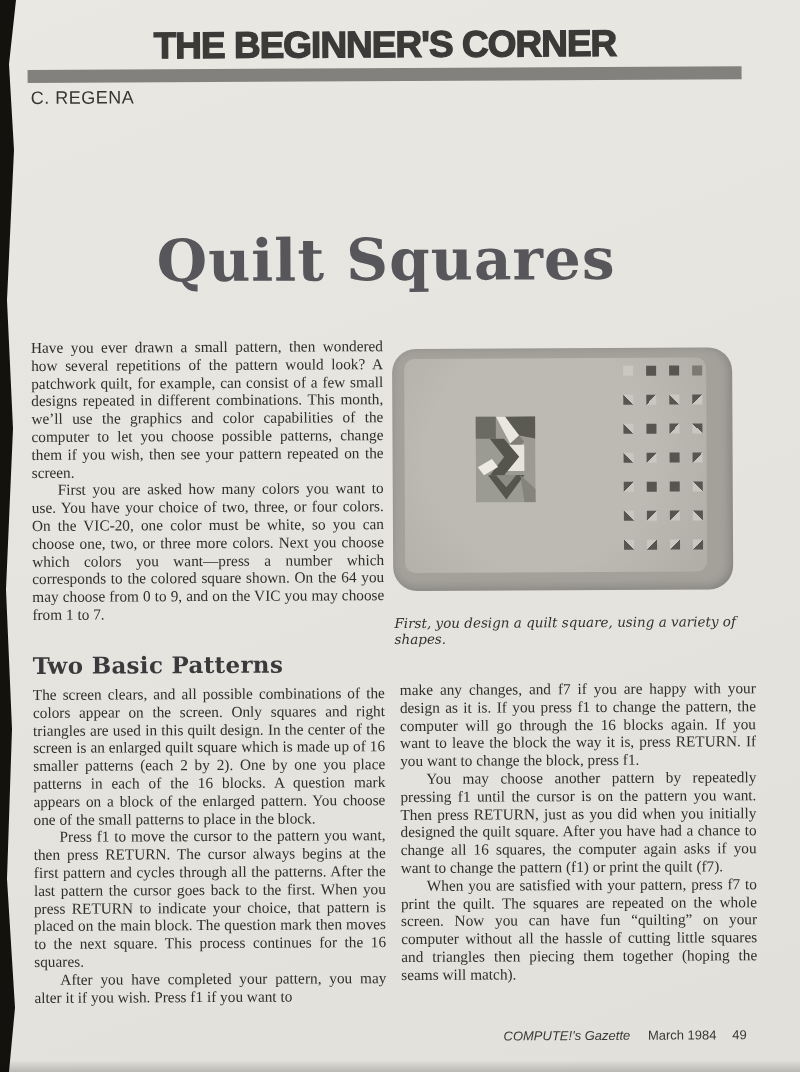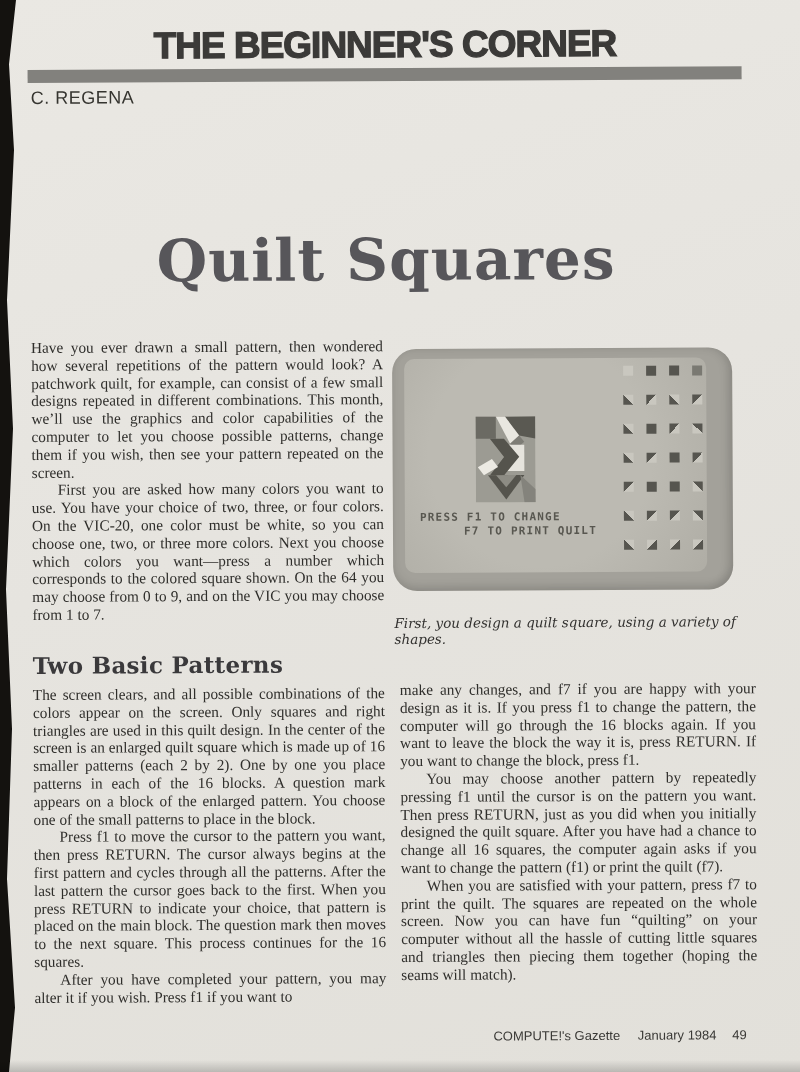--- a/index.html
+++ b/index.html
@@ -57,21 +57,21 @@
   .screen-prompt{position:absolute;left:15px;top:152px;
     font-family:"DejaVu Sans Mono",monospace;font-weight:bold;font-size:11px;
     line-height:14px;letter-spacing:1.2px;color:#585750;white-space:nowrap;}
   .screen-prompt .line2{padding-left:44px;}
   .figure-caption{position:absolute;top:615px;left:394px;width:356px;
     font-family:"DejaVu Serif",serif;font-style:italic;font-size:13.5px;color:#333230;}
 
   
   .footer{position:absolute;top:1029px;left:404px;width:340px;text-align:right;
     font-family:"Liberation Sans",sans-serif;font-size:13px;color:#3a3936;}
-  .footer .mag{}
+  .footer .mag{font-style:italic;}
   .footer .issue{margin-left:14px;}
   .footer .pageno{margin-left:12px;}
 </style>
 </head>
 <body>
 
 <div class="page">
   <div class="scan-edge"></div>
   <div class="tilt">
 
@@ -124,42 +124,38 @@
             <div class="pcell p-tr"></div>
             <div class="pcell p-bl"></div>
             <div class="pcell p-tl"></div>
             <div class="pcell p-tl"></div>
             <div class="pcell p-tr"></div>
             <div class="pcell p-bl"></div>
             <div class="pcell p-br"></div>
             <div class="pcell p-br"></div>
             <div class="pcell p-br"></div>
           </div>
-        <div class="screen-prompt">
-          <div class="line1">PRESS F1 TO CHANGE</div>
-          <div class="line2">F7 TO PRINT QUILT</div>
-        </div>
       </div>
     </div>
     <div class="figure-caption">First, you design a quilt square, using a variety of shapes.</div>
 
     <div class="section-heading">Two Basic Patterns</div>
 
     <div class="bodycol left-col">
       <p class="noindent">The screen clears, and all possible combinations of the colors appear on the screen. Only squares and right triangles are used in this quilt design. In the center of the screen is an enlarged quilt square which is made up of 16 smaller patterns (each 2 by 2). One by one you place patterns in each of the 16 blocks. A question mark appears on a block of the enlarged pattern. You choose one of the small patterns to place in the block.</p>
       <p>Press f1 to move the cursor to the pattern you want, then press RETURN. The cursor always begins at the first pattern and cycles through all the patterns. After the last pattern the cursor goes back to the first. When you press RETURN to indicate your choice, that pattern is placed on the main block. The question mark then moves to the next square. This process continues for the 16 squares.</p>
       <p>After you have completed your pattern, you may alter it if you wish. Press f1 if you want to</p>
     </div>
 
     <div class="bodycol right-col">
       <p class="noindent">make any changes, and f7 if you are happy with your design as it is. If you press f1 to change the pattern, the computer will go through the 16 blocks again. If you want to leave the block the way it is, press RETURN. If you want to change the block, press f1.</p>
       <p>You may choose another pattern by repeatedly pressing f1 until the cursor is on the pattern you want. Then press RETURN, just as you did when you initially designed the quilt square. After you have had a chance to change all 16 squares, the computer again asks if you want to change the pattern (f1) or print the quilt (f7).</p>
       <p>When you are satisfied with your pattern, press f7 to print the quilt. The squares are repeated on the whole screen. Now you can have fun “quilting” on your computer without all the hassle of cutting little squares and triangles then piecing them together (hoping the seams will match).</p>
     </div>
 
     <div class="footer">
       <span class="mag">COMPUTE!'s Gazette</span>
-      <span class="issue">January 1984</span>
+      <span class="issue">March 1984</span>
       <span class="pageno">49</span>
     </div>
 
   </div>
 </div>
 
 </body></html>

